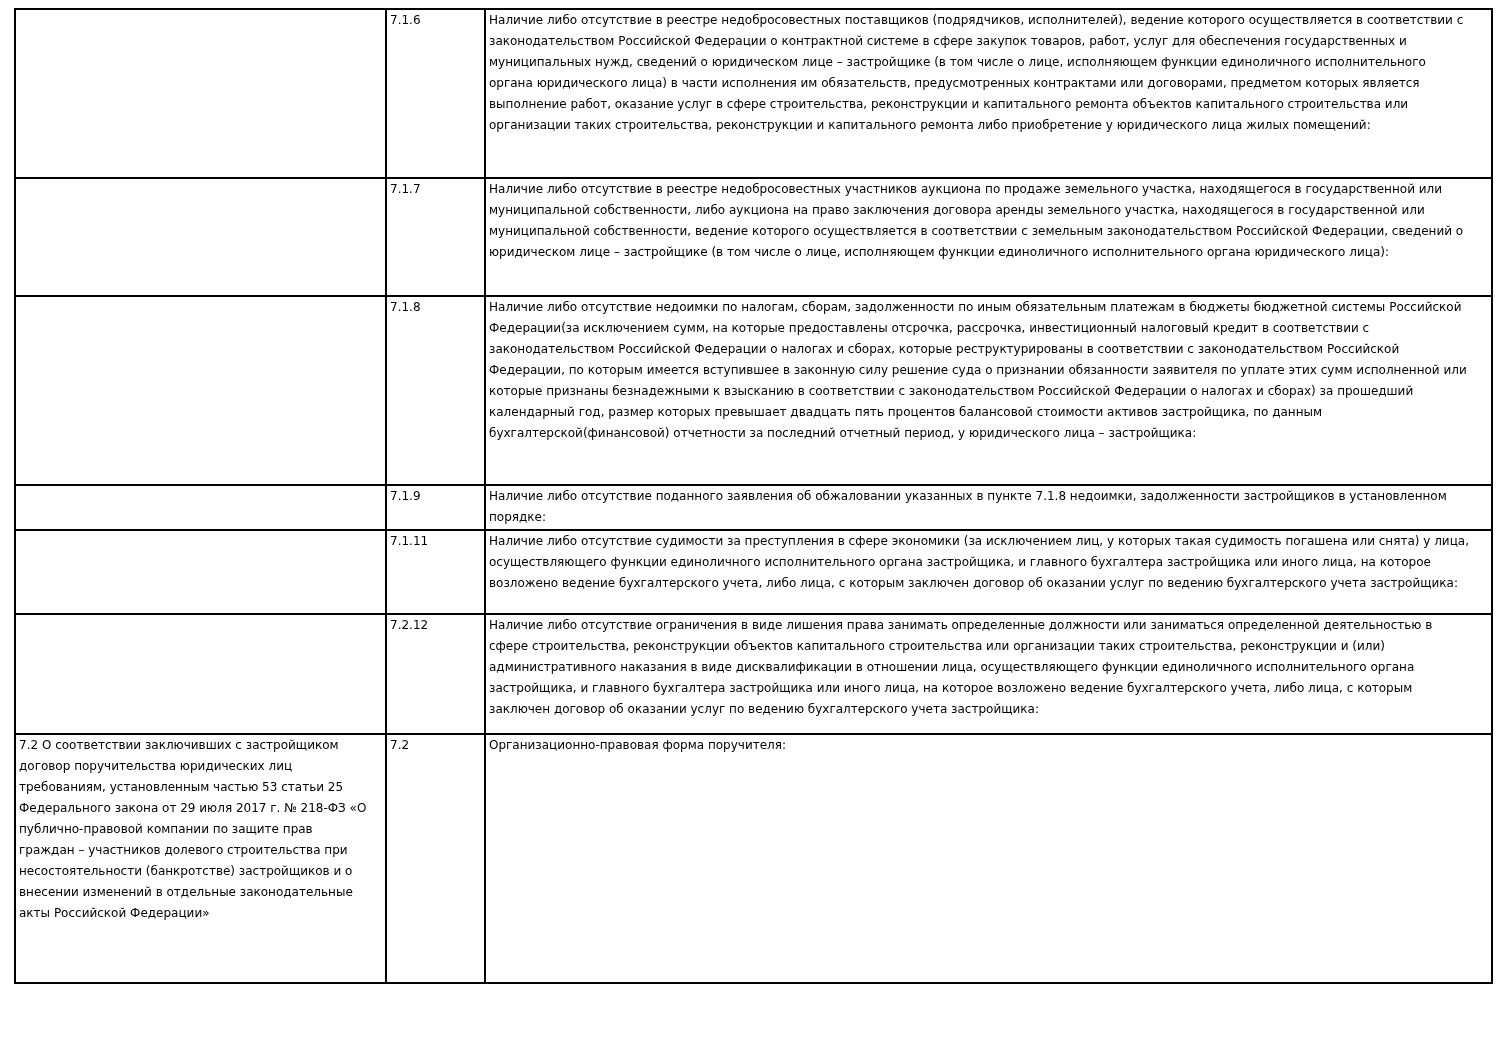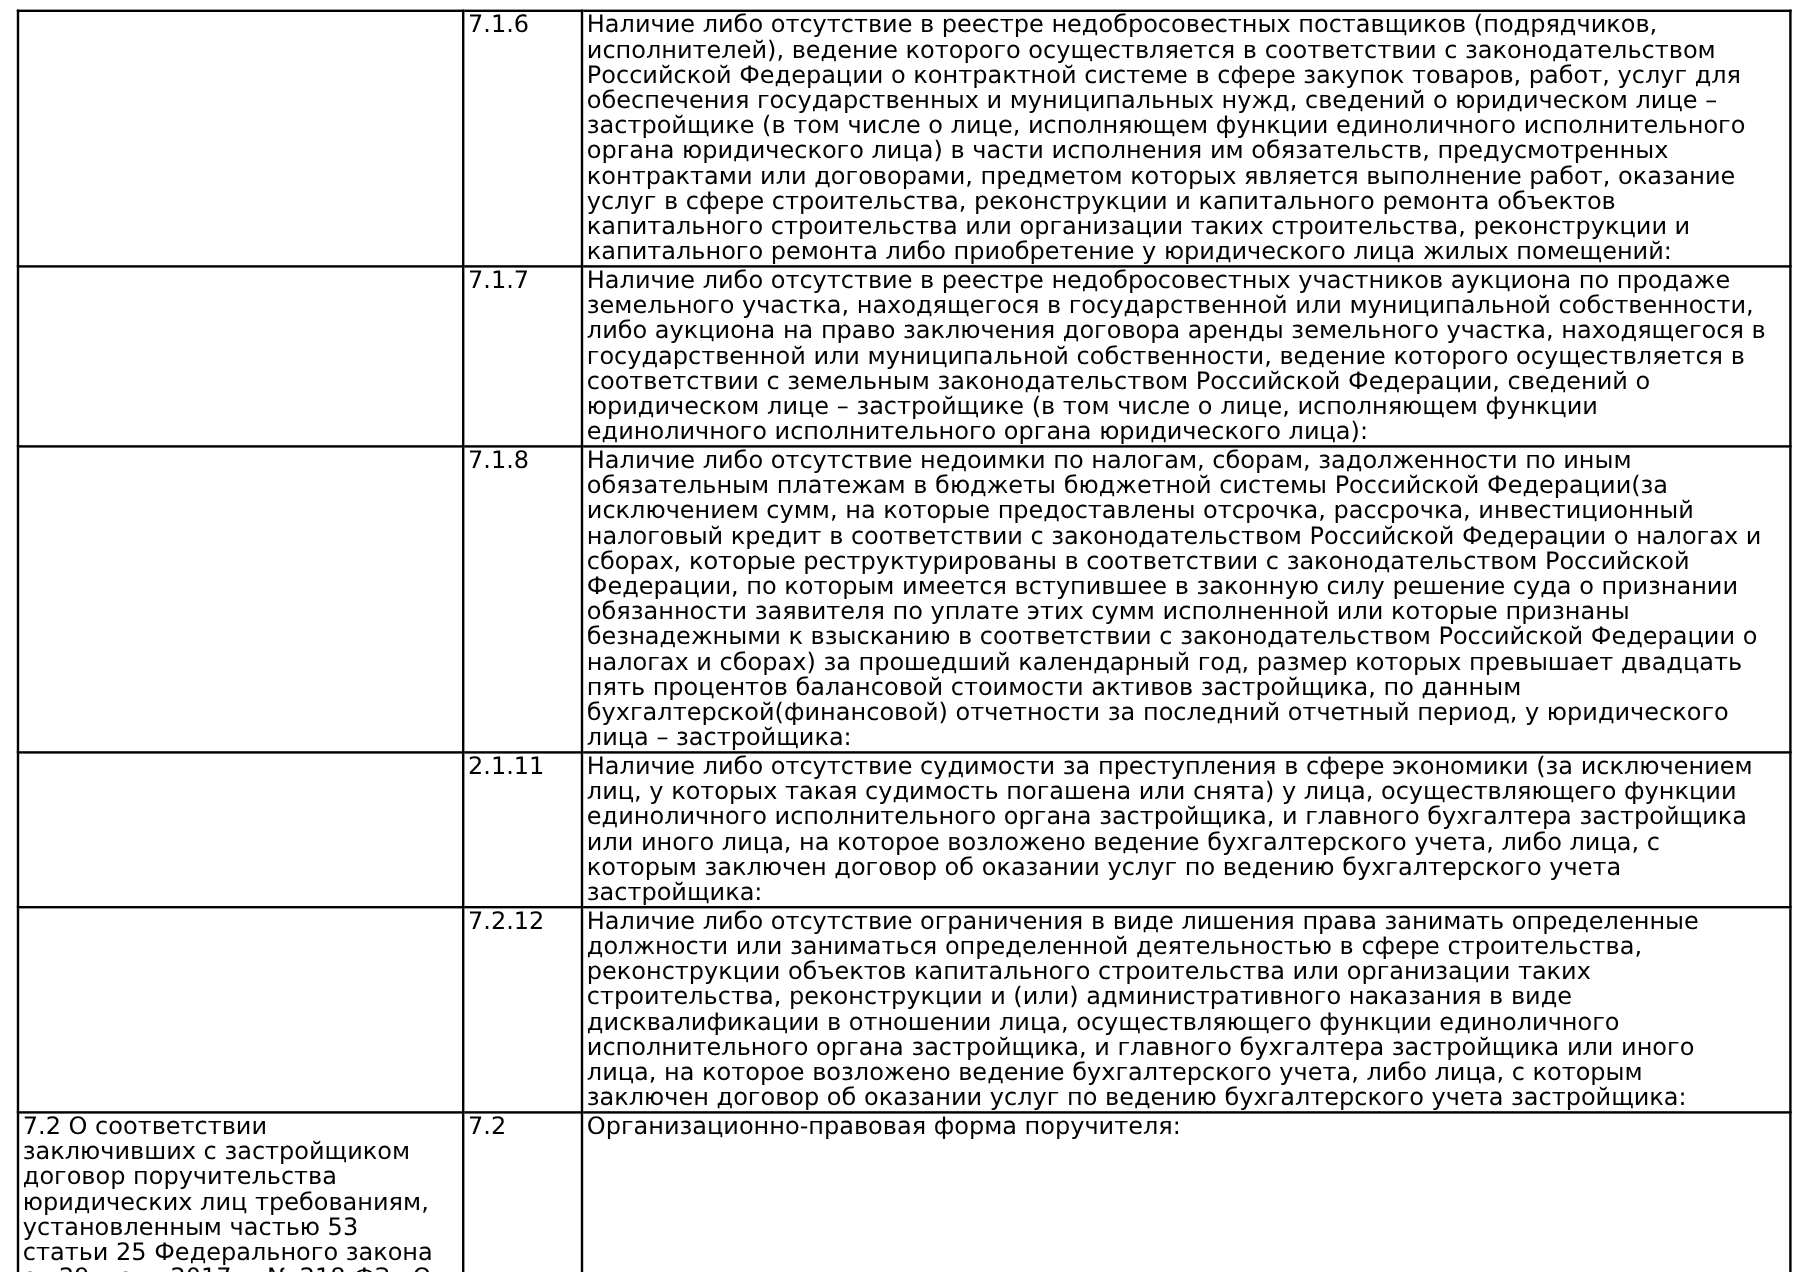--- a/index.html
+++ b/index.html
@@ -12,21 +12,21 @@
     overflow: hidden;
   }
   table.decl {
     border-collapse: collapse;
     table-layout: fixed;
     margin: 8px 0 0 14px;
     width: 1477px;
   }
   table.decl td {
     border: 2px solid #000000;
-    font-size: 20px;
+    font-size: 12px;
     line-height: 21px;
     vertical-align: top;
     padding: 0 18px 1px 3px;
     word-wrap: break-word;
     overflow: hidden;
   }
   td.c1 { padding-left: 2px; }
   td.c2 { vertical-align: middle; padding-left: 3px; }
   td.vmid { vertical-align: middle; }
 </style>
@@ -48,23 +48,28 @@
     <tr style="height:118px">
       <td class="c1"></td>
       <td class="c2">7.1.7</td>
       <td class="c3">Наличие либо отсутствие в реестре недобросовестных участников аукциона по продаже земельного участка, находящегося в государственной или муниципальной собственности, либо аукциона на право заключения договора аренды земельного участка, находящегося в государственной или муниципальной собственности, ведение которого осуществляется в соответствии с земельным законодательством Российской Федерации, сведений о юридическом лице – застройщике (в том числе о лице, исполняющем функции единоличного исполнительного органа юридического лица):</td>
     </tr>
     <tr style="height:189px">
       <td class="c1"></td>
       <td class="c2">7.1.8</td>
       <td class="c3">Наличие либо отсутствие недоимки по налогам, сборам, задолженности по иным обязательным платежам в бюджеты бюджетной системы Российской Федерации(за исключением сумм, на которые предоставлены отсрочка, рассрочка, инвестиционный налоговый кредит в соответствии с законодательством Российской Федерации о налогах и сборах, которые реструктурированы в соответствии с законодательством Российской Федерации, по которым имеется вступившее в законную силу решение суда о признании обязанности заявителя по уплате этих сумм исполненной или которые признаны безнадежными к взысканию в соответствии с законодательством Российской Федерации о налогах и сборах) за прошедший календарный год, размер которых превышает двадцать пять процентов балансовой стоимости активов застройщика, по данным бухгалтерской(финансовой) отчетности за последний отчетный период, у юридического лица – застройщика:</td>
     </tr>
+    <tr style="height:43px">
+      <td class="c1"></td>
+      <td class="c2">7.1.9</td>
+      <td class="c3">Наличие либо отсутствие поданного заявления об обжаловании указанных в пункте 7.1.8 недоимки, задолженности застройщиков в установленном порядке:</td>
+    </tr>
     <tr style="height:84px">
       <td class="c1"></td>
-      <td class="c2">2.1.11</td>
+      <td class="c2">7.1.11</td>
       <td class="c3">Наличие либо отсутствие судимости за преступления в сфере экономики (за исключением лиц, у которых такая судимость погашена или снята) у лица, осуществляющего функции единоличного исполнительного органа застройщика, и главного бухгалтера застройщика или иного лица, на которое возложено ведение бухгалтерского учета, либо лица, с которым заключен договор об оказании услуг по ведению бухгалтерского учета застройщика:</td>
     </tr>
     <tr style="height:120px">
       <td class="c1"></td>
       <td class="c2">7.2.12</td>
       <td class="c3">Наличие либо отсутствие ограничения в виде лишения права занимать определенные должности или заниматься определенной деятельностью в сфере строительства, реконструкции объектов капитального строительства или организации таких строительства, реконструкции и (или) административного наказания в виде дисквалификации в отношении лица, осуществляющего функции единоличного исполнительного органа застройщика, и главного бухгалтера застройщика или иного лица, на которое возложено ведение бухгалтерского учета, либо лица, с которым заключен договор об оказании услуг по ведению бухгалтерского учета застройщика:</td>
     </tr>
     <tr style="height:249px">
       <td class="c1">7.2 О соответствии заключивших с застройщиком договор поручительства юридических лиц требованиям, установленным частью 53 статьи 25 Федерального закона от 29 июля 2017 г. № 218-ФЗ «О публично-правовой компании по защите прав граждан – участников долевого строительства при несостоятельности (банкротстве) застройщиков и о внесении изменений в отдельные законодательные акты Российской Федерации»</td>
       <td class="c2">7.2</td>

